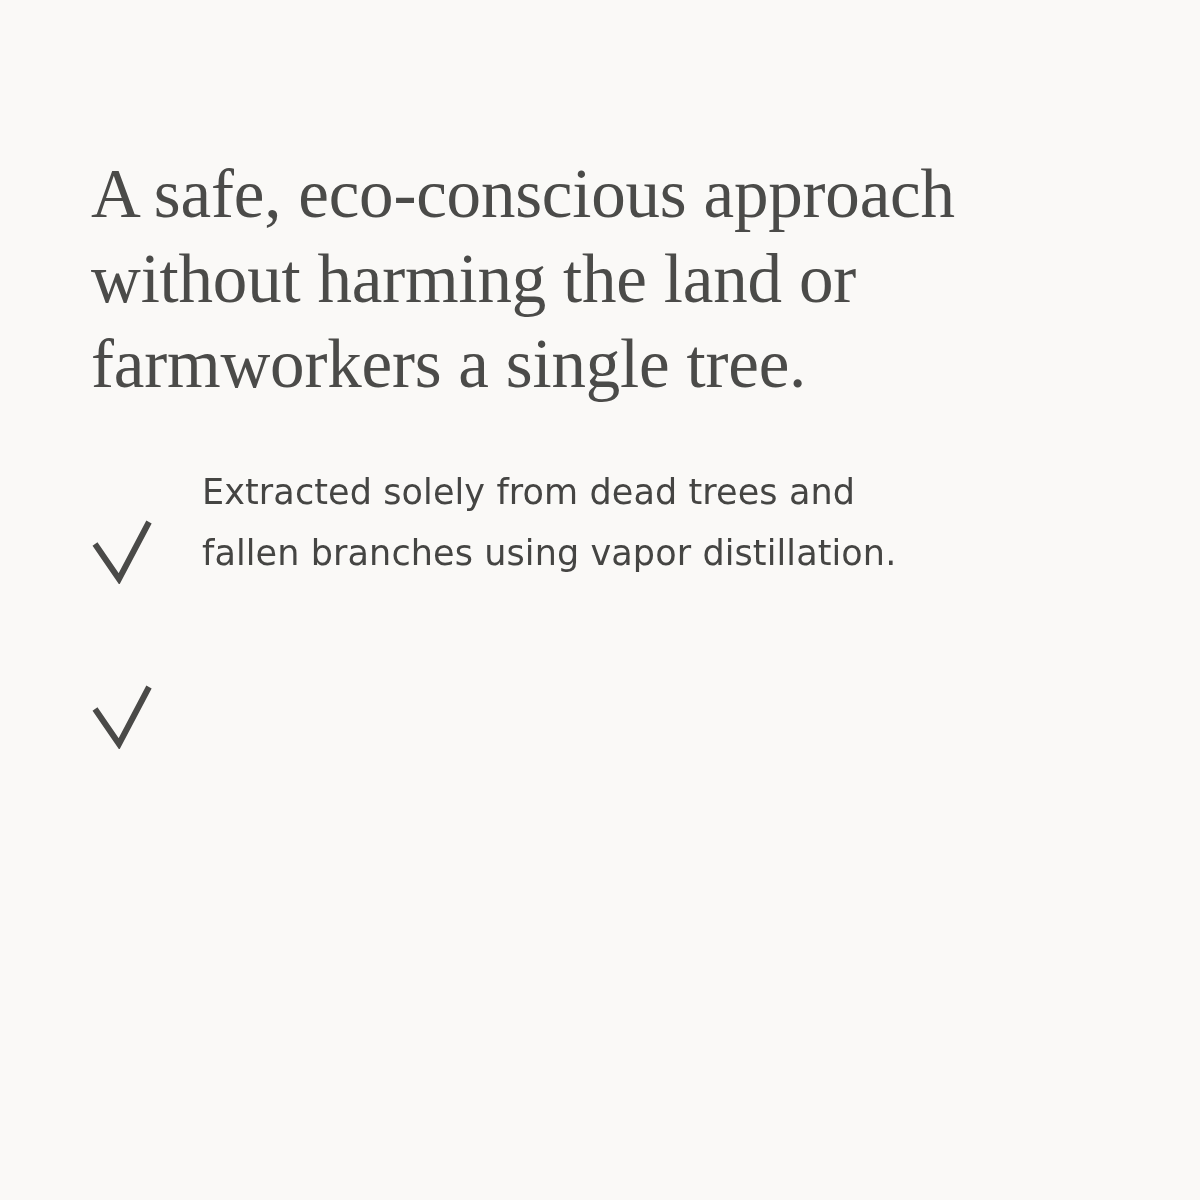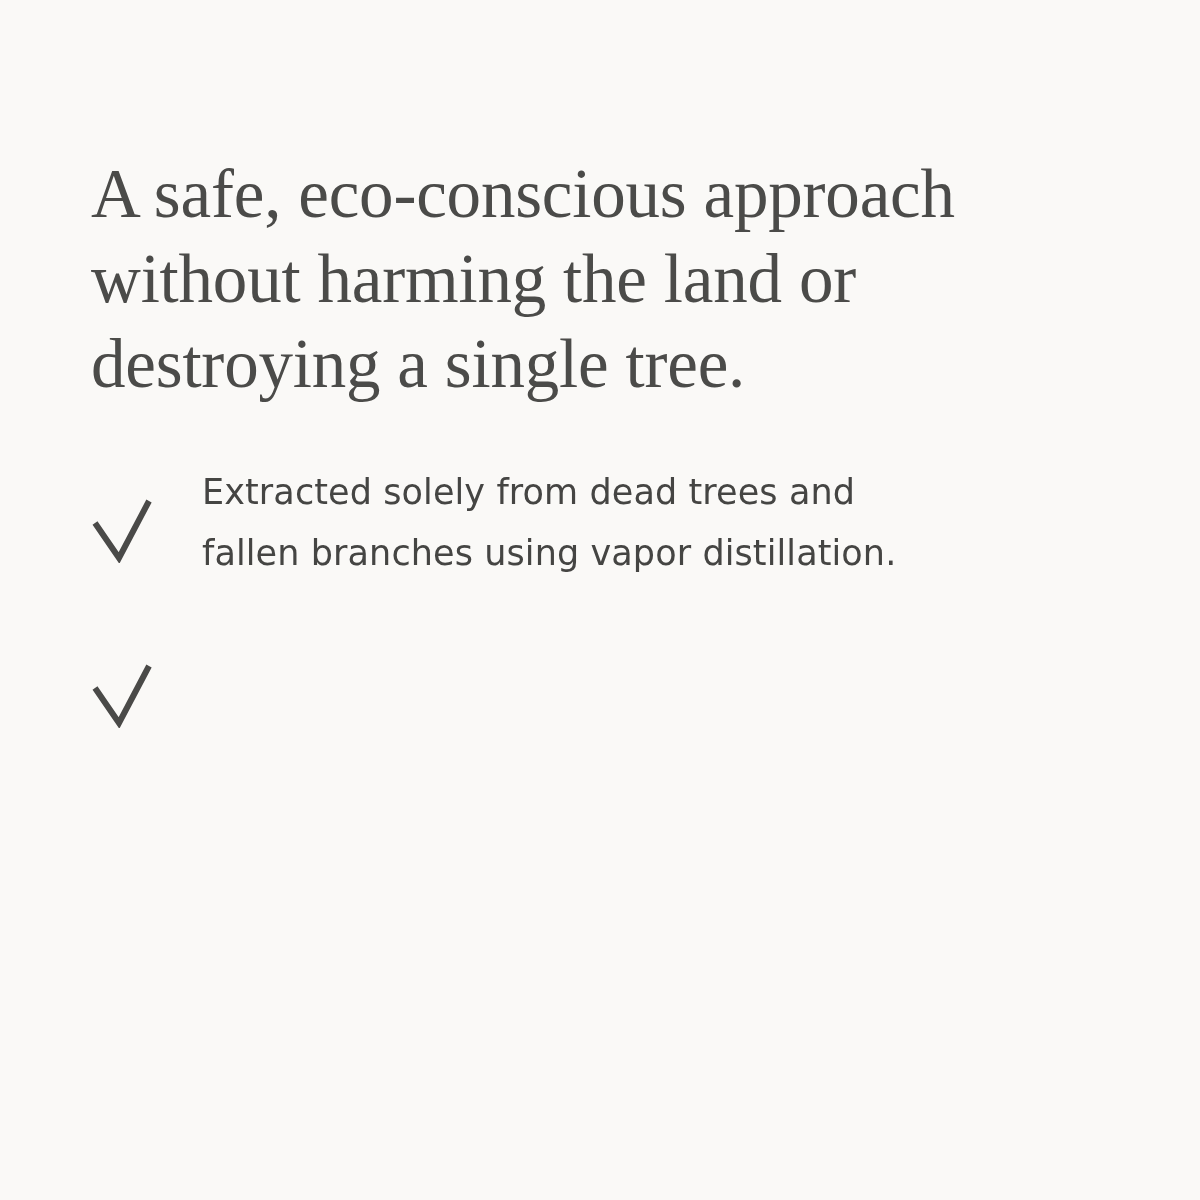--- a/index.html
+++ b/index.html
@@ -45,21 +45,21 @@
     top: 462px;
     width: 1000px;
     margin: 0;
     padding: 0;
     list-style: none;
   }
 
   .benefit {
     position: relative;
     display: flex;
-    align-items: center;
+    align-items: flex-end;
     min-height: 122px;
     margin: 0 0 43px 0;
   }
   .benefit:last-child {
     margin-bottom: 0;
   }
 
   .check-icon {
     flex: 0 0 auto;
     width: 62px;
@@ -86,21 +86,21 @@
     padding-top: 0;
   }
 </style>
 </head>
 <body>
 
 <div class="slide">
 
   <h1 class="headline">A safe, eco-conscious approach
 without harming the land or
-destroying a single tree.</h1>
+farmworkers a single tree.</h1>
 
   <ul class="benefits">
 
     <li class="benefit">
       <span class="check-icon">
         <svg viewBox="0 0 62 68" xmlns="http://www.w3.org/2000/svg">
           <path d="M4 28 L28 63 L58 6" fill="none" stroke="#4a4a48" stroke-width="6" stroke-linecap="butt" stroke-linejoin="miter"></path>
         </svg>
       </span>
       <span class="benefit-text">Extracted solely from dead trees and

